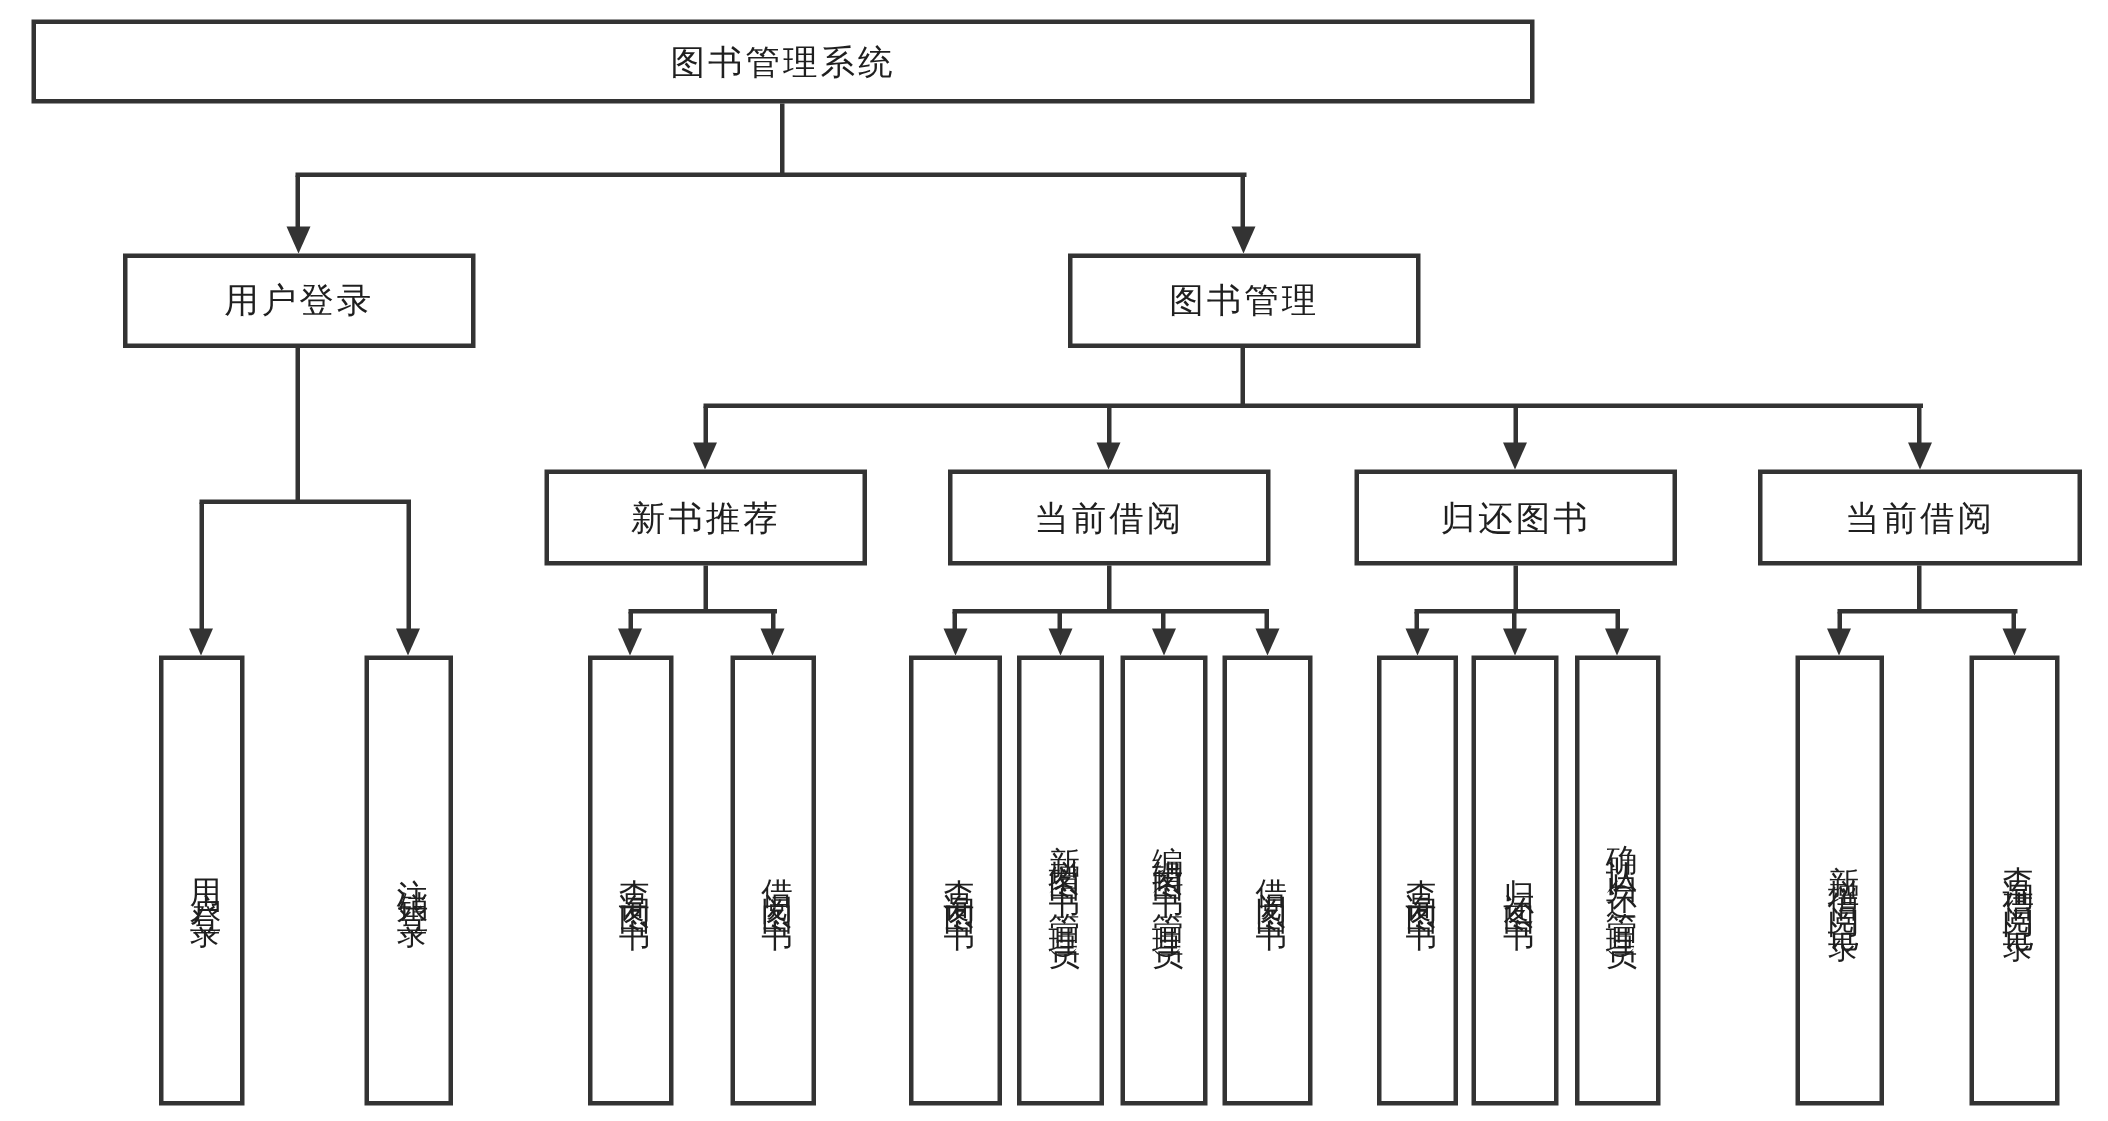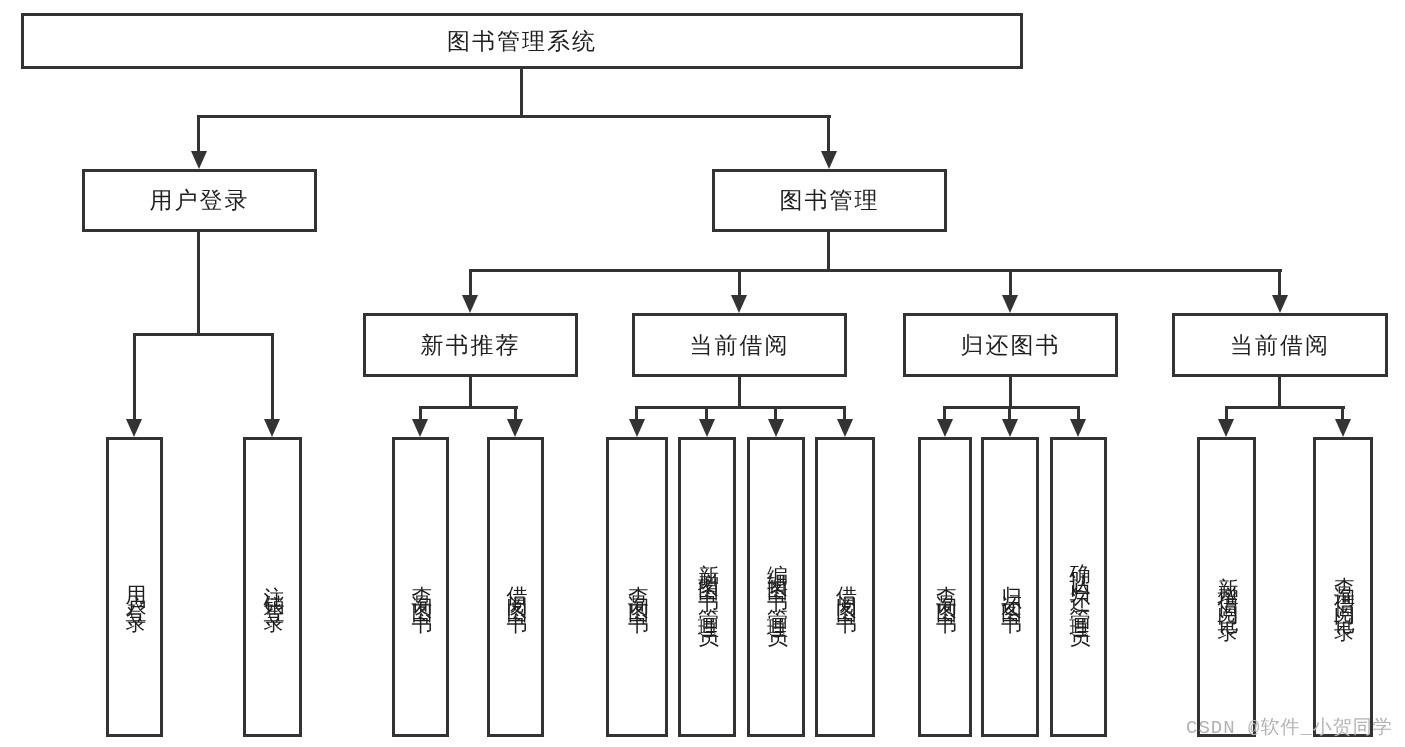--- a/index.html
+++ b/index.html
@@ -116,15 +116,14 @@
   <div class="box vbox" style="left:747px;top:437px;width:58px;height:300px">编辑图书（管理员）</div>
   <div class="box vbox" style="left:815px;top:437px;width:60px;height:300px">借阅图书</div>
 
   <div class="box vbox" style="left:918px;top:437px;width:54px;height:300px">查询图书</div>
   <div class="box vbox" style="left:981px;top:437px;width:58px;height:300px">归还图书</div>
   <div class="box vbox" style="left:1050px;top:437px;width:57px;height:300px">确认归还（管理员）</div>
 
   <div class="box vbox" style="left:1197px;top:437px;width:59px;height:300px">新增借阅记录</div>
   <div class="box vbox" style="left:1313px;top:437px;width:60px;height:300px">查询借阅记录</div>
 
-  <div class="watermark">CSDN @软件_小贺同学</div>
 
 </div>
 
 </body></html>

